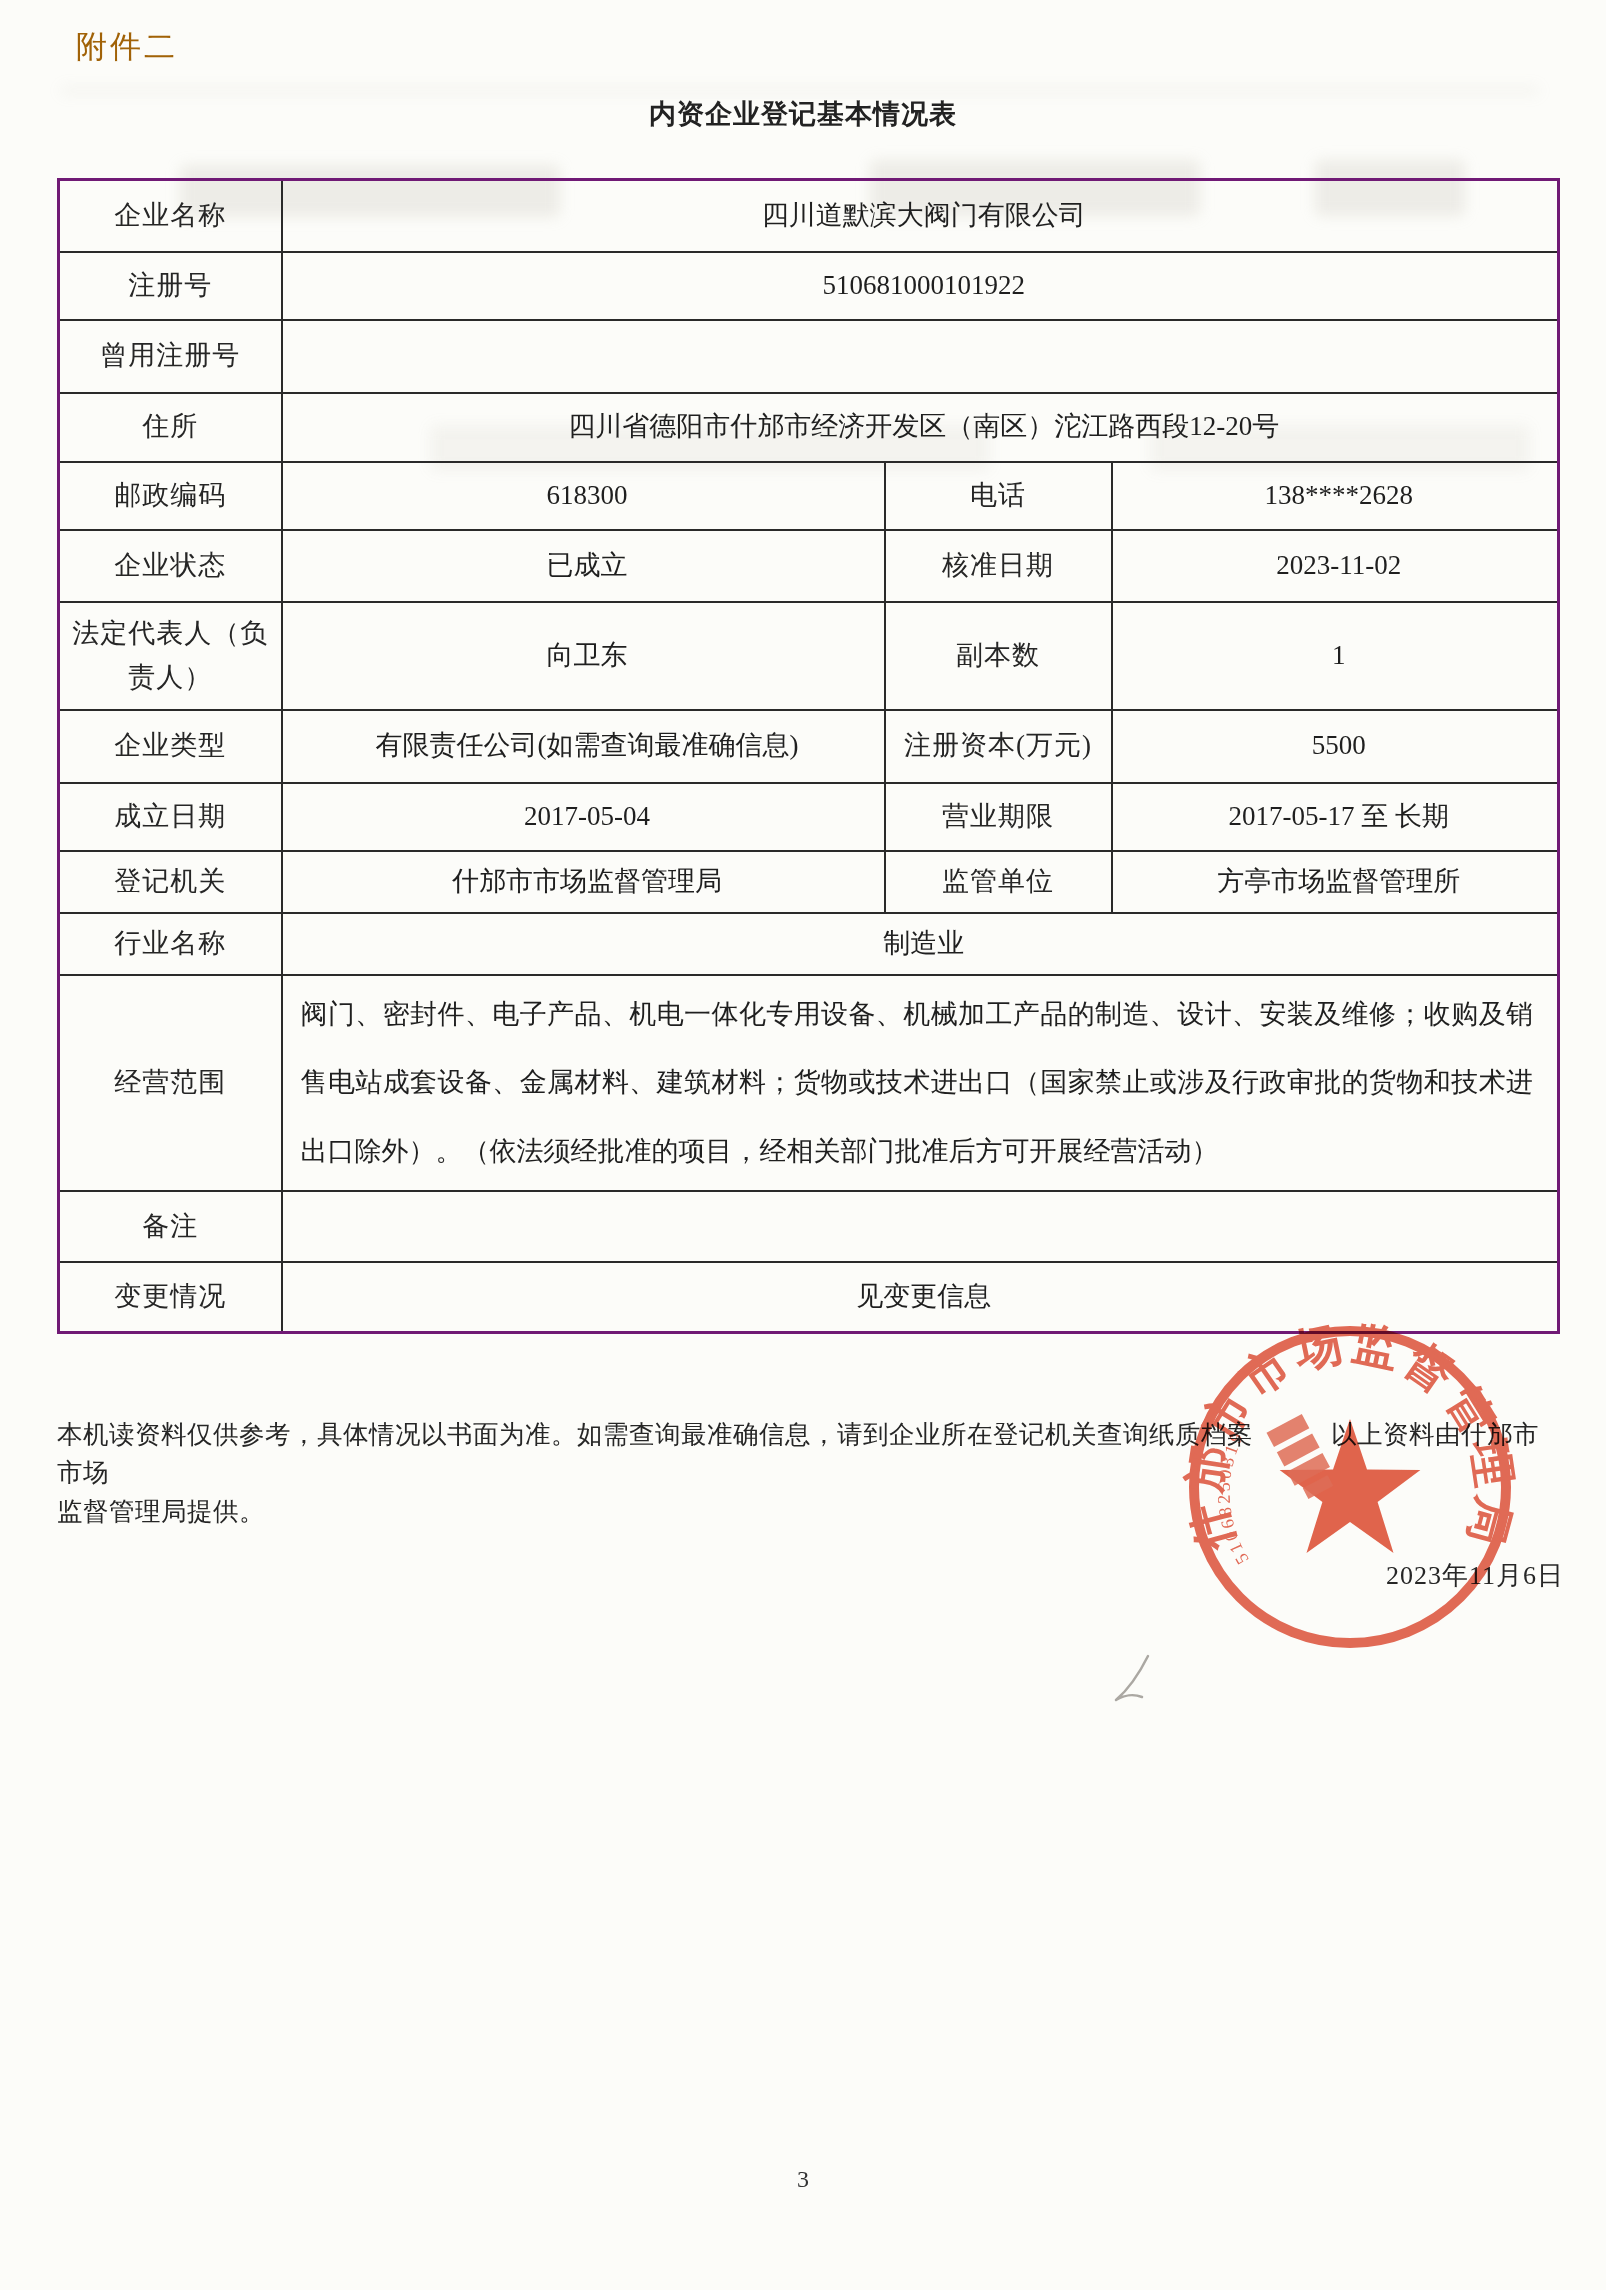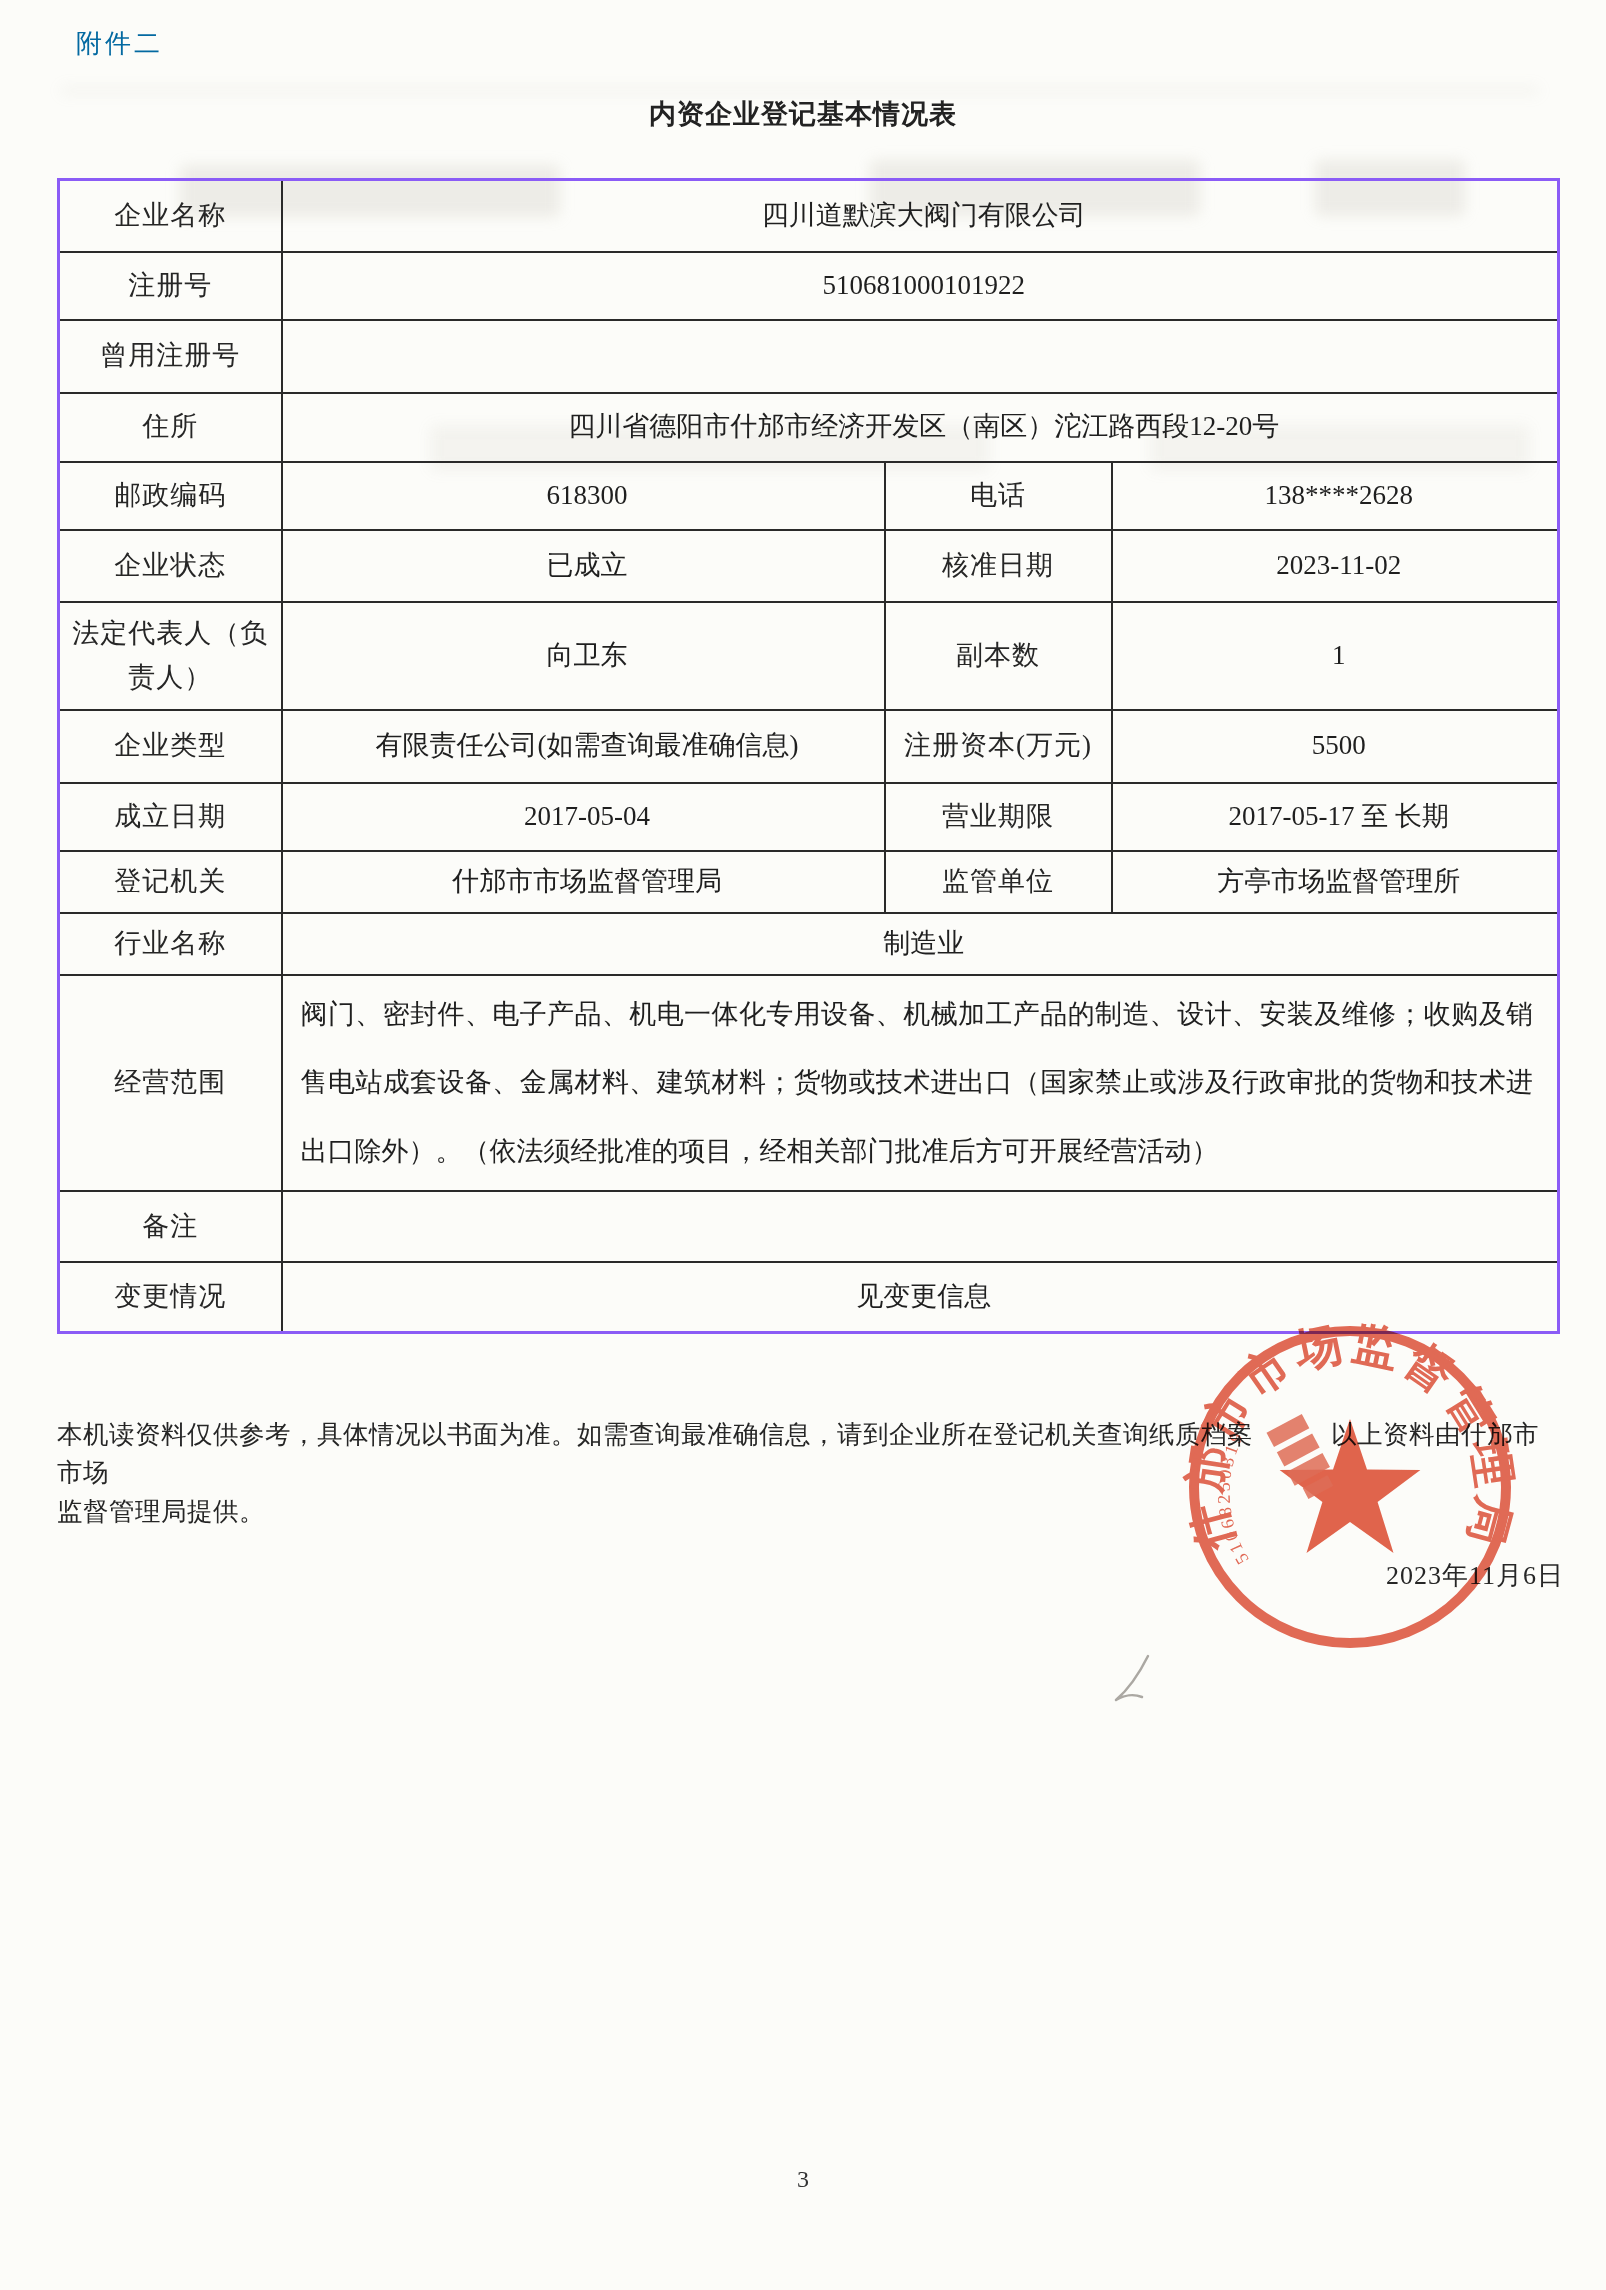--- a/index.html
+++ b/index.html
@@ -5,40 +5,40 @@
   html,body{margin:0;padding:0;}
   body{
     width:1606px;height:2290px;position:relative;
     background:#fcfcf9;
     font-family:"Liberation Serif","DejaVu Serif",serif;
     color:#2b2b2b;
     overflow:hidden;
   }
   .attachment-label{
     position:absolute;left:76px;top:26px;
-    font-size:26px;color:#0369a1;letter-spacing:3px;
+    font-size:31px;color:#a16207;letter-spacing:3px;
   }
   .doc-title{
     position:absolute;left:0;top:96px;width:100%;
     text-align:center;font-size:27px;font-weight:bold;color:#222;
     letter-spacing:1px;
   }
   
   .ghost{position:absolute;background:rgba(186,181,170,0.22);filter:blur(7px);border-radius:6px;}
   .g1{left:180px;top:165px;width:380px;height:52px;}
   .g2{left:870px;top:160px;width:330px;height:56px;}
   .g3{left:1315px;top:160px;width:150px;height:56px;}
   .g4{left:60px;top:86px;width:1480px;height:9px;opacity:.5;}
   .g5{left:430px;top:425px;width:560px;height:46px;opacity:.6;}
   .g6{left:1150px;top:425px;width:380px;height:46px;opacity:.6;}
 
   table.reg{
     position:absolute;left:57px;top:178px;
     width:1500px;border-collapse:collapse;table-layout:fixed;
-    border:3px solid #8b5cf6;
+    border:3px solid #701a75;
     font-size:27px;
   }
   table.reg td{
     border:2px solid #2a2a2a;
     vertical-align:middle;
     overflow:hidden;
   }
   td.lbl{text-align:center;padding:4px 12px;letter-spacing:1px;color:#262626;line-height:1.6;}
   td.val{text-align:center;padding:4px 10px 4px 18px;color:#1f1f1f;line-height:1.6;}
   td.val.multiline{line-height:2.55;padding-right:24px;text-align:justify;}

